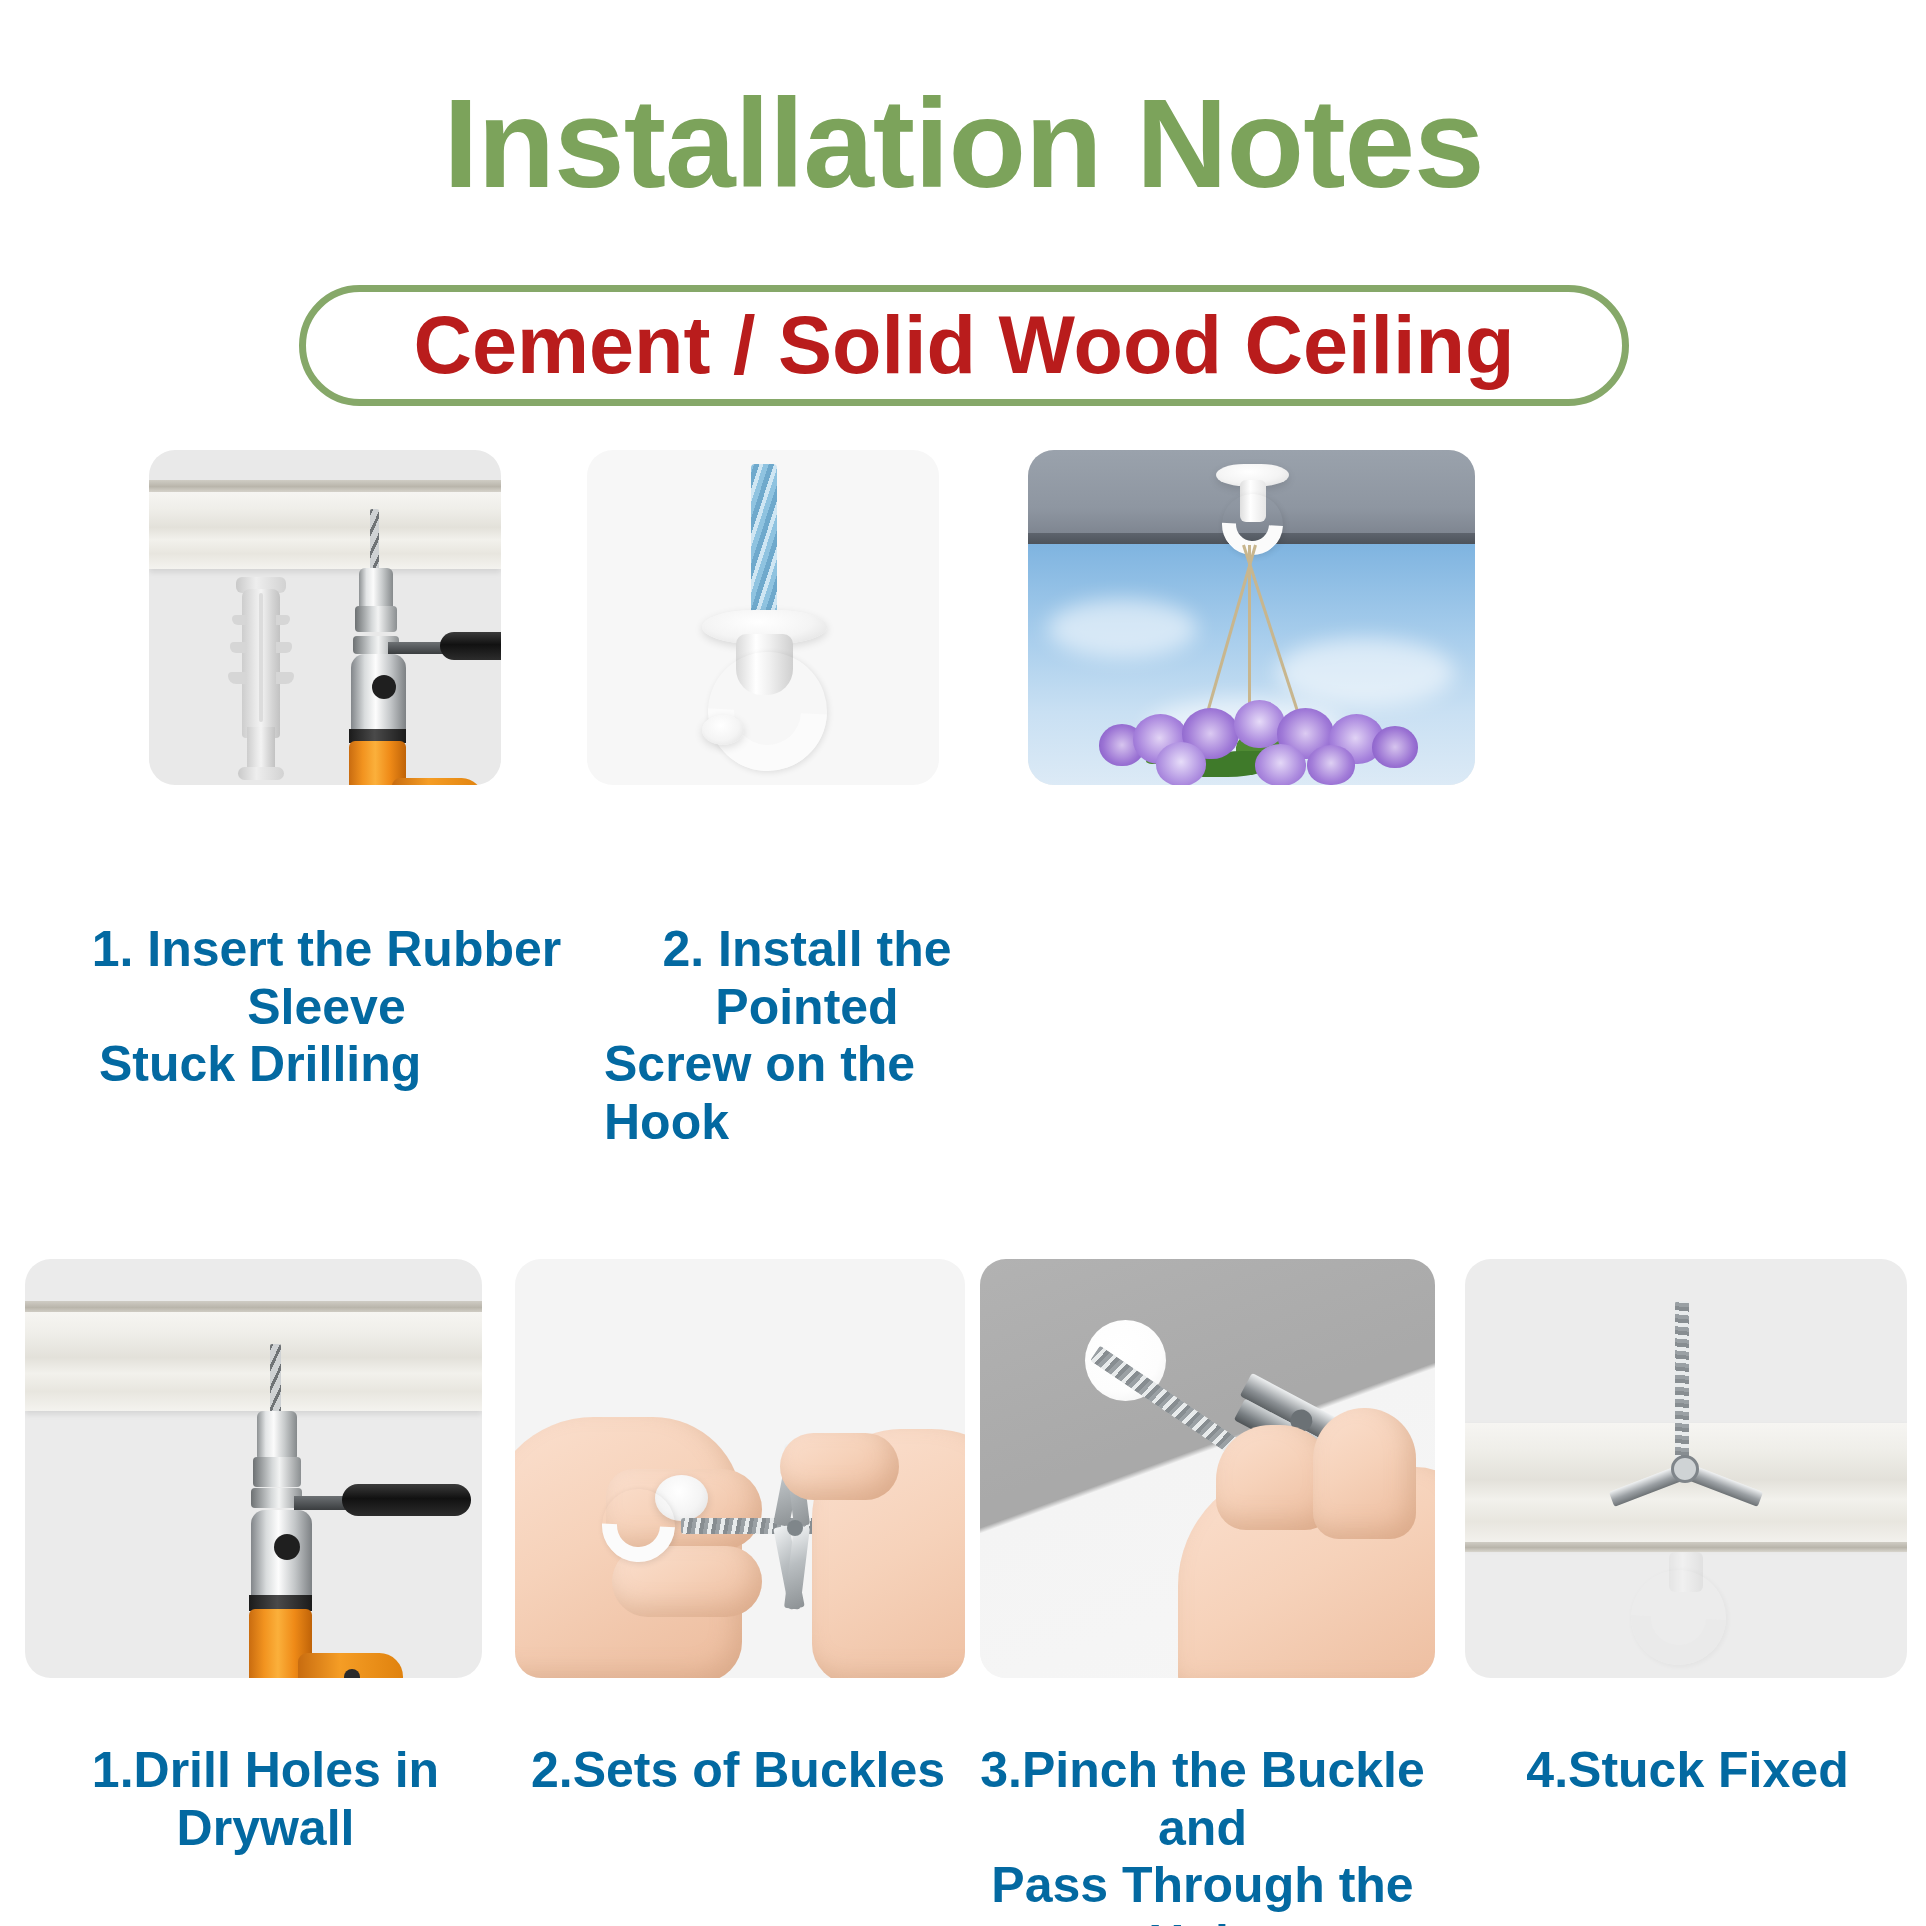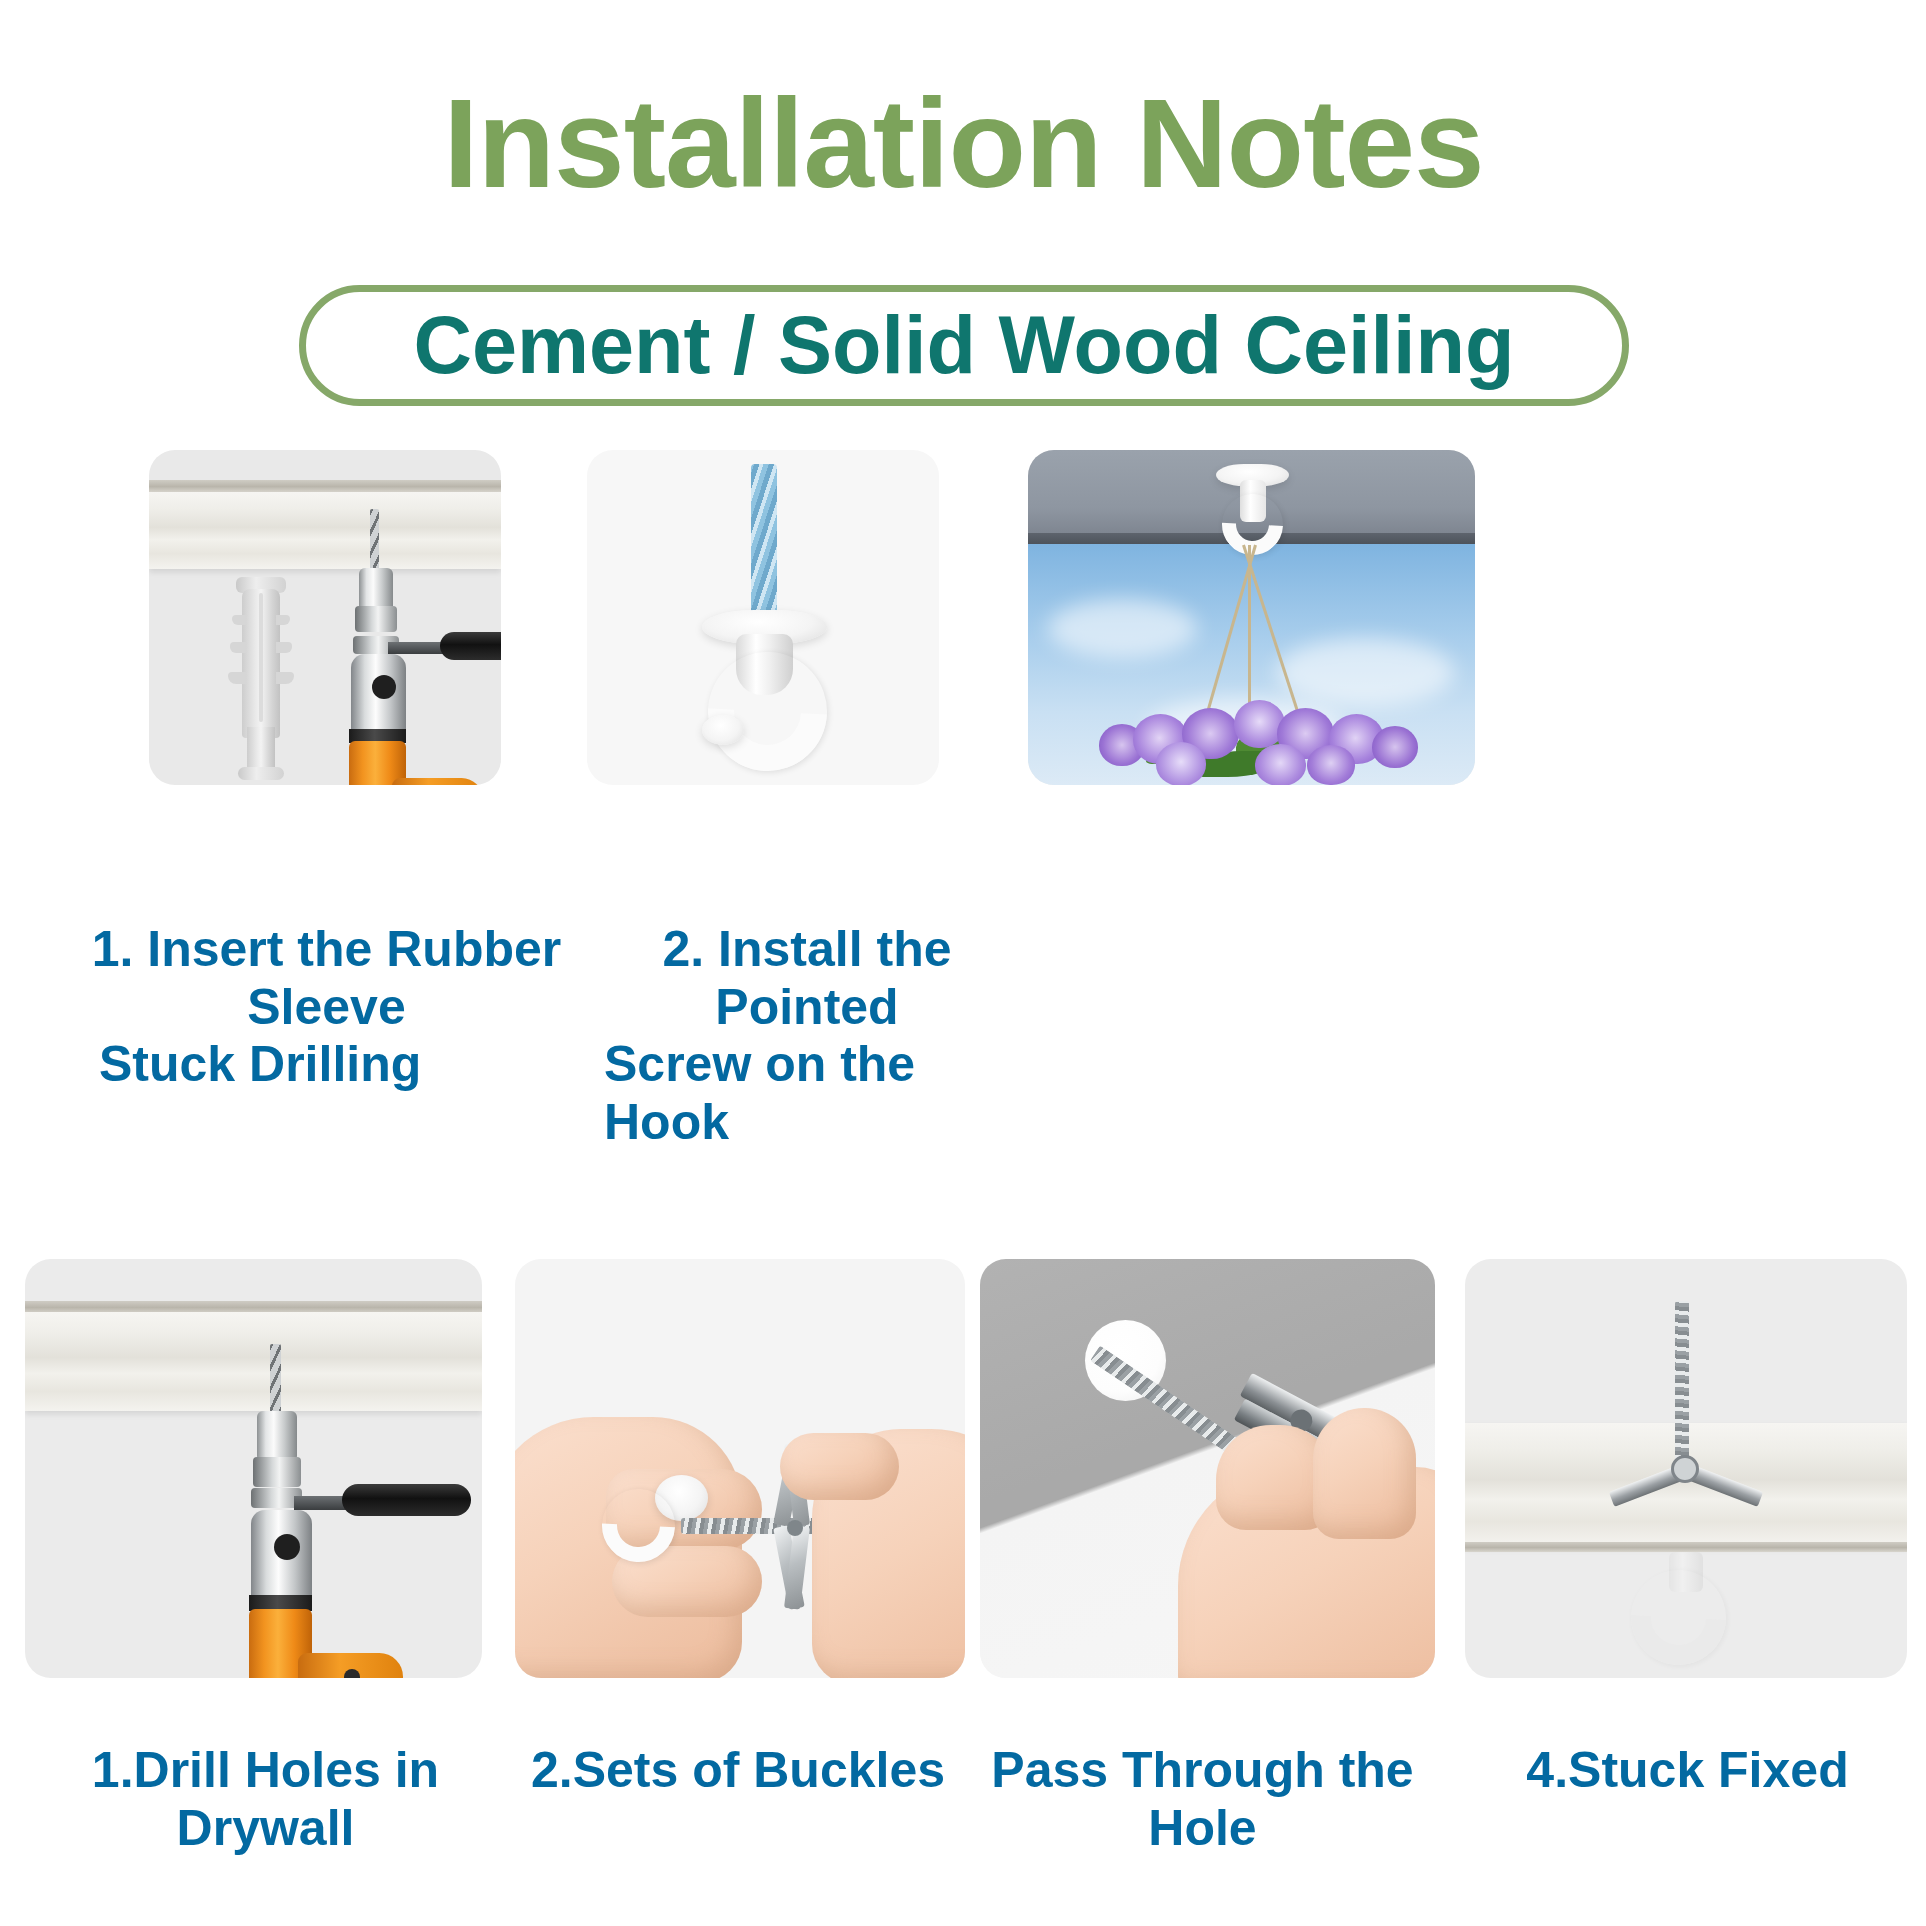--- a/index.html
+++ b/index.html
@@ -19,21 +19,21 @@
     color: #7CA35B; letter-spacing: -1px;
   }
   .banner {
     position: absolute;
     border: 7px solid #86a869;
     border-radius: 69px;
     background: #ffffff;
     display: flex; align-items: center; justify-content: center;
   }
   .banner-text {
-    font-size: 81px; font-weight: 700; color: #0f766e; line-height: 1;
+    font-size: 81px; font-weight: 700; color: #b91c1c; line-height: 1;
     white-space: nowrap;
     text-align: right;
   }
   #banner-cement { left: 299px; top: 285px; width: 1330px; height: 121px; }
   #banner-hollow { left: 428px; top: 1099px; width: 1072px; height: 121px; }
 
   
   .caption {
     position: absolute;
     font-size: 50px; font-weight: 700; color: #0369a1;
@@ -367,20 +367,21 @@
     </div>
   </div>
 
   <div class="caption" style="left:8px;top:1742px;width:515px;">
     <div>1.Drill Holes in Drywall</div>
   </div>
   <div class="caption" style="left:515px;top:1742px;width:446px;">
     <div>2.Sets of Buckles</div>
   </div>
   <div class="caption" style="left:965px;top:1742px;width:475px;">
+    <div>3.Pinch the Buckle and</div>
     <div>Pass Through the Hole</div>
   </div>
   <div class="caption" style="left:1455px;top:1742px;width:465px;">
     <div>4.Stuck Fixed</div>
   </div>
 
 </div>
 
 
 </body></html>

